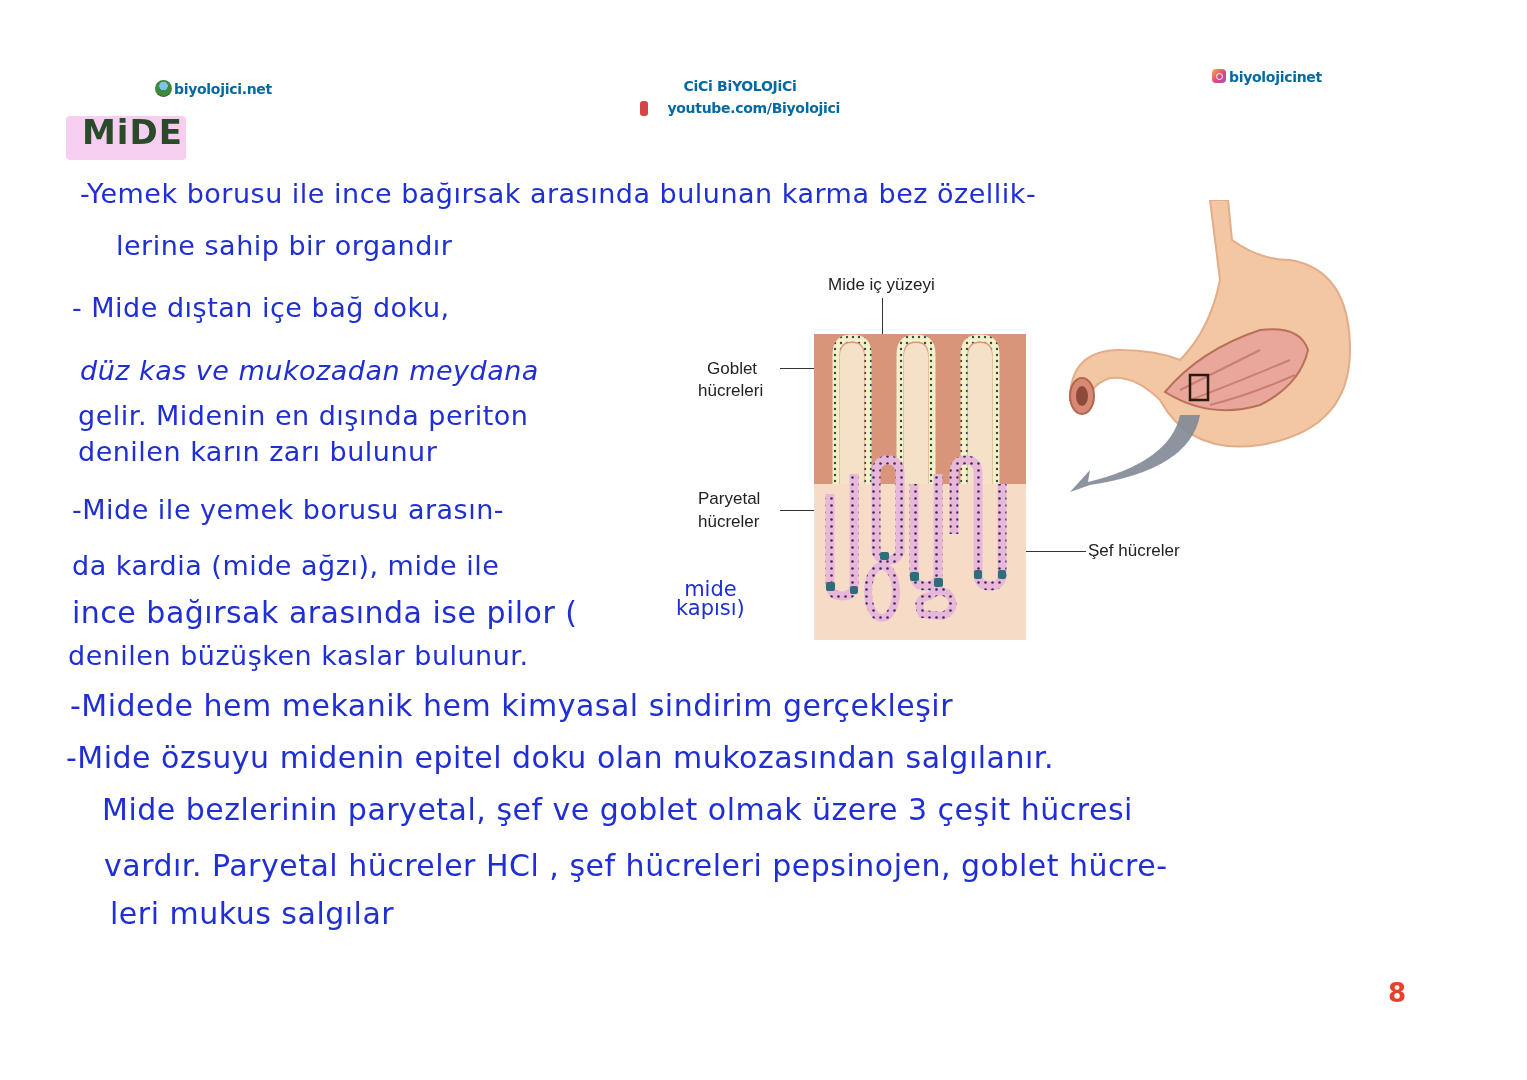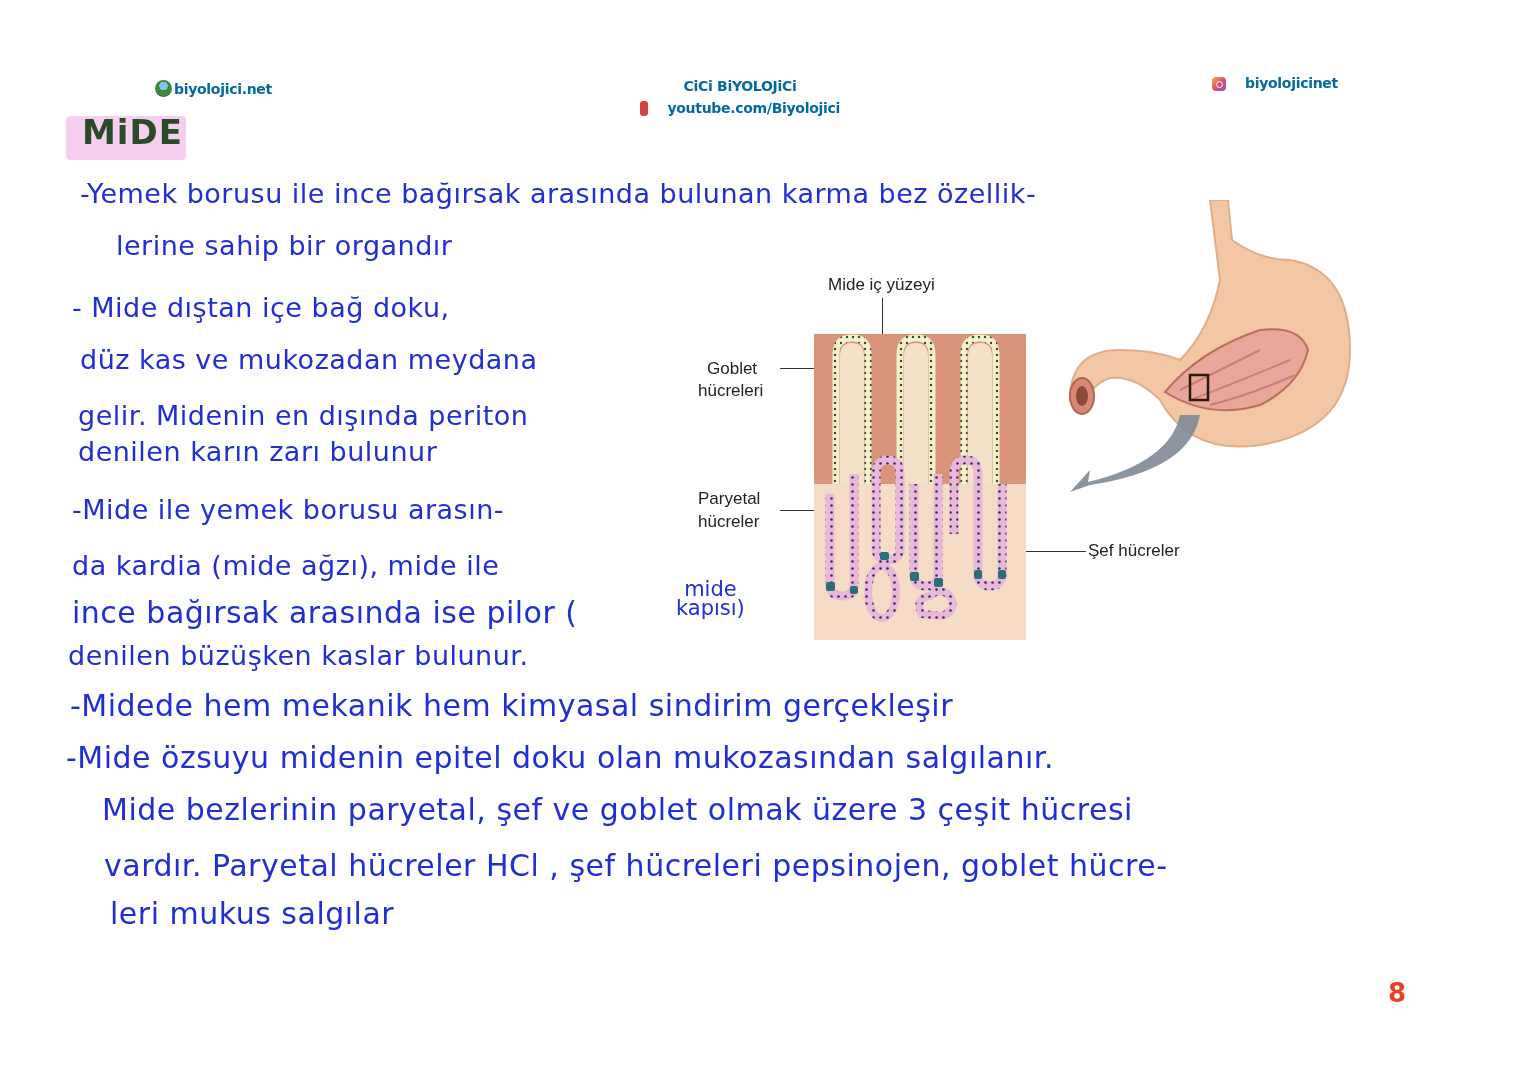--- a/index.html
+++ b/index.html
@@ -6,21 +6,21 @@
   body {
     width: 1527px; height: 1080px; position: relative; overflow: hidden;
     background: #ffffff;
     font-family: "DejaVu Sans", sans-serif;
   }
   .hdr { position: absolute; font-family: "DejaVu Sans", sans-serif; font-weight: bold; color: #0369a1; font-size: 14px; letter-spacing: -0.3px; }
   .hdr-left { left: 155px; top: 80px; display: flex; align-items: center; gap: 2px; }
   .hdr-center { left: 640px; top: 78px; width: 200px; text-align: center; }
   .hdr-center .t1 { font-size: 14px; }
   .hdr-center .t2 { margin-top: 6px; display: flex; align-items: center; justify-content: center; gap: 19px; }
-  .hdr-right { left: 1212px; top: 75px; display: flex; align-items: flex-end; gap: 19px; }
+  .hdr-right { left: 1212px; top: 69px; display: flex; align-items: flex-start; gap: 3px; }
   .globe { width: 17px; height: 17px; border-radius: 50%; background: radial-gradient(circle at 50% 35%, #7ec3e8 0 30%, #3f8a3a 31% 70%, #2f5d2a 71%); display: inline-block; }
   .yt { width: 22px; height: 15px; background: #d54545; border-radius: 3px; position: relative; display: inline-block; }
   .yt::after { content: ""; position: absolute; left: 8px; top: 4px; border-left: 7px solid #fff; border-top: 4px solid transparent; border-bottom: 4px solid transparent; }
   .ig { width: 14px; height: 14px; border-radius: 4px; background: linear-gradient(135deg, #f5b04a, #e0487a 55%, #9a55c8); position: relative; display: inline-block; }
   .ig::after { content: ""; position: absolute; left: 3.5px; top: 3.5px; width: 5px; height: 5px; border: 1.5px solid #fff; border-radius: 50%; }
 
   .title-hl { position: absolute; left: 66px; top: 116px; width: 120px; height: 44px; background: #f5c5ec; border-radius: 4px; opacity: 0.85; }
   .title { position: absolute; left: 82px; top: 112px; font-family: "DejaVu Sans", sans-serif; font-size: 34px; color: #2a4a2a; font-weight: bold; letter-spacing: 1px; }
 
   .hw { position: absolute; font-family: "DejaVu Sans", sans-serif; color: #1f2fd4; font-size: 27px; white-space: nowrap; letter-spacing: 0.5px; }
@@ -53,21 +53,21 @@
   <span class="ig"></span>
   <span>biyolojicinet</span>
 </div>
 
 <div class="title-hl"></div>
 <div class="title">MiDE</div>
 
 <div class="hw" style="left:80px; top:178px;">-Yemek borusu ile  ince bağırsak arasında bulunan karma bez özellik-</div>
 <div class="hw" style="left:116px; top:230px;">lerine sahip bir organdır</div>
 <div class="hw" style="left:72px; top:292px;">- Mide dıştan içe bağ doku,</div>
-<div class="hw" style="left:80px; top:344px;">düz kas ve mukozadan meydana</div>
+<div class="hw" style="left:80px; top:355px;font-style:italic;">düz kas ve mukozadan meydana</div>
 <div class="hw" style="left:78px; top:400px;">gelir. Midenin en dışında periton</div>
 <div class="hw" style="left:78px; top:436px;">denilen karın zarı bulunur</div>
 <div class="hw" style="left:72px; top:494px;">-Mide ile yemek borusu arasın-</div>
 <div class="hw" style="left:72px; top:550px;">da kardia (mide ağzı), mide ile</div>
 <div class="hw" style="left:72px; top:595px; font-size:30px;">ince bağırsak arasında ise pilor (</div>
 <div class="small-stack">
   <div>mide</div>
   <div>kapısı)</div>
 </div>
 <div class="hw" style="left:68px; top:640px;text-align:right;">denilen büzüşken kaslar bulunur.</div>

